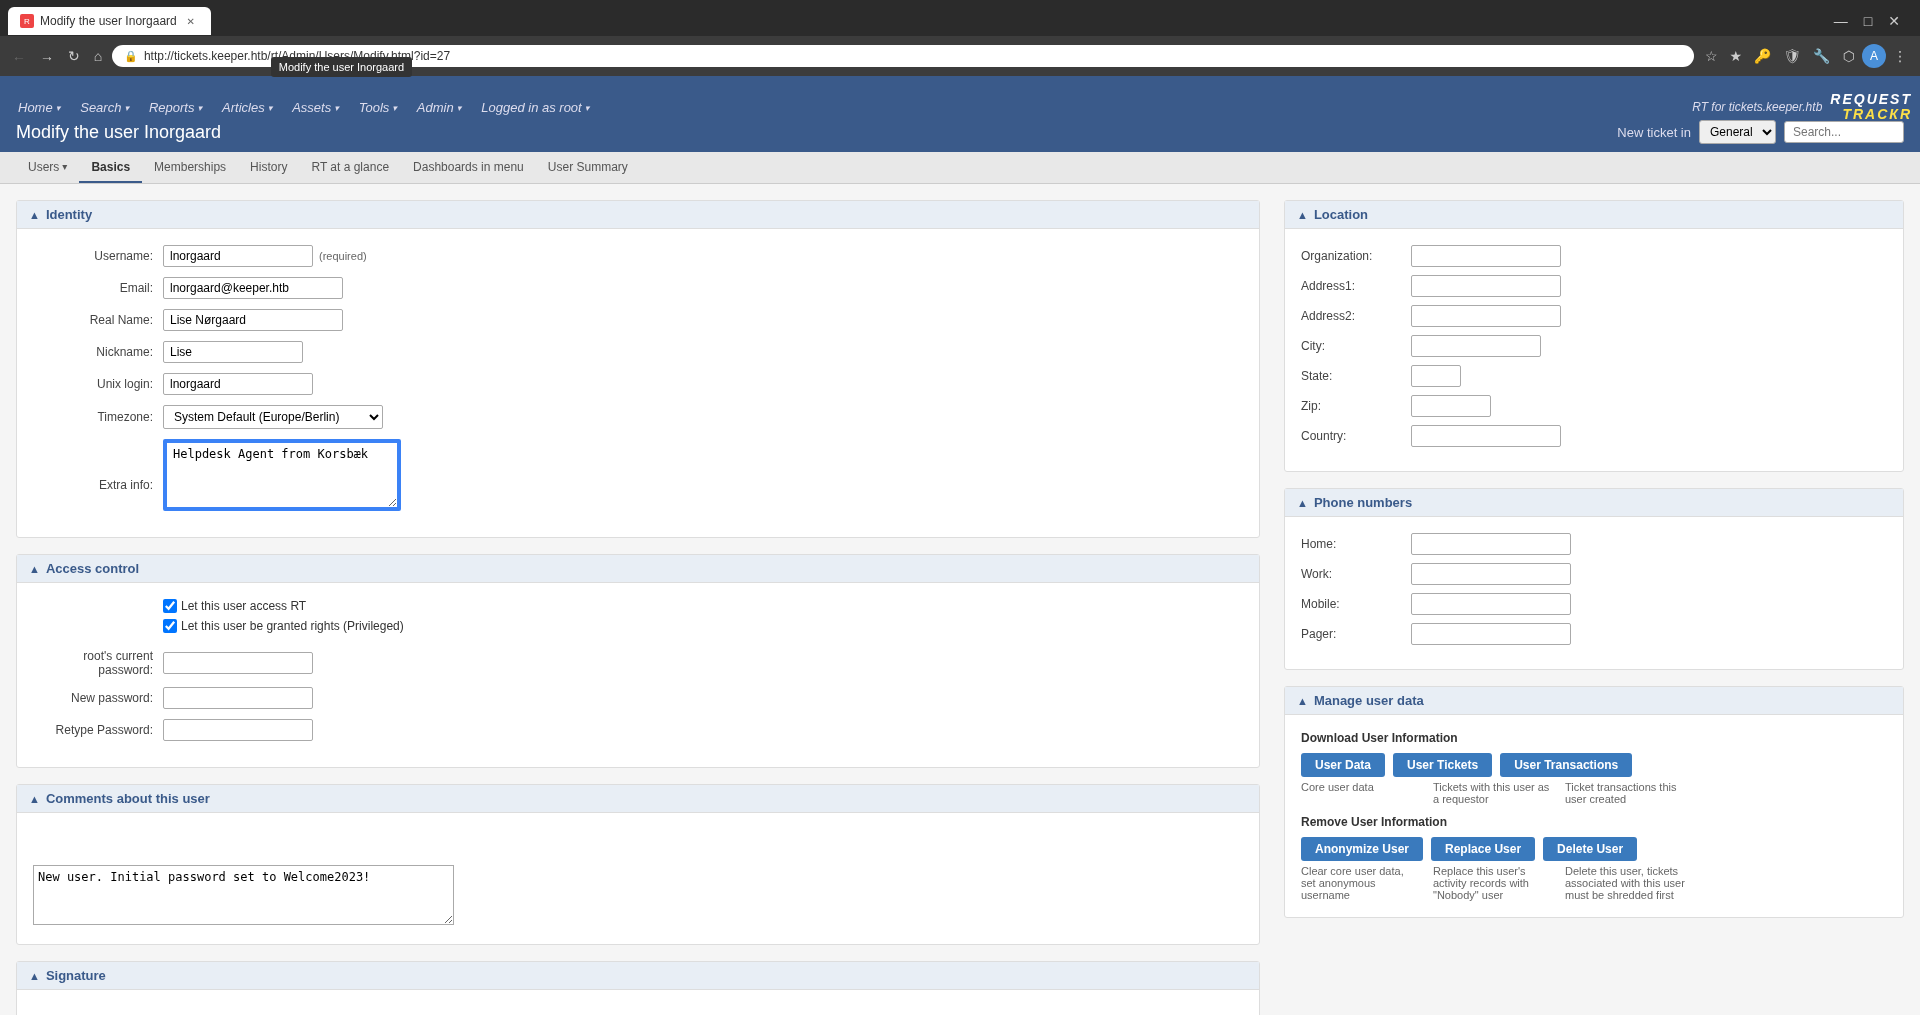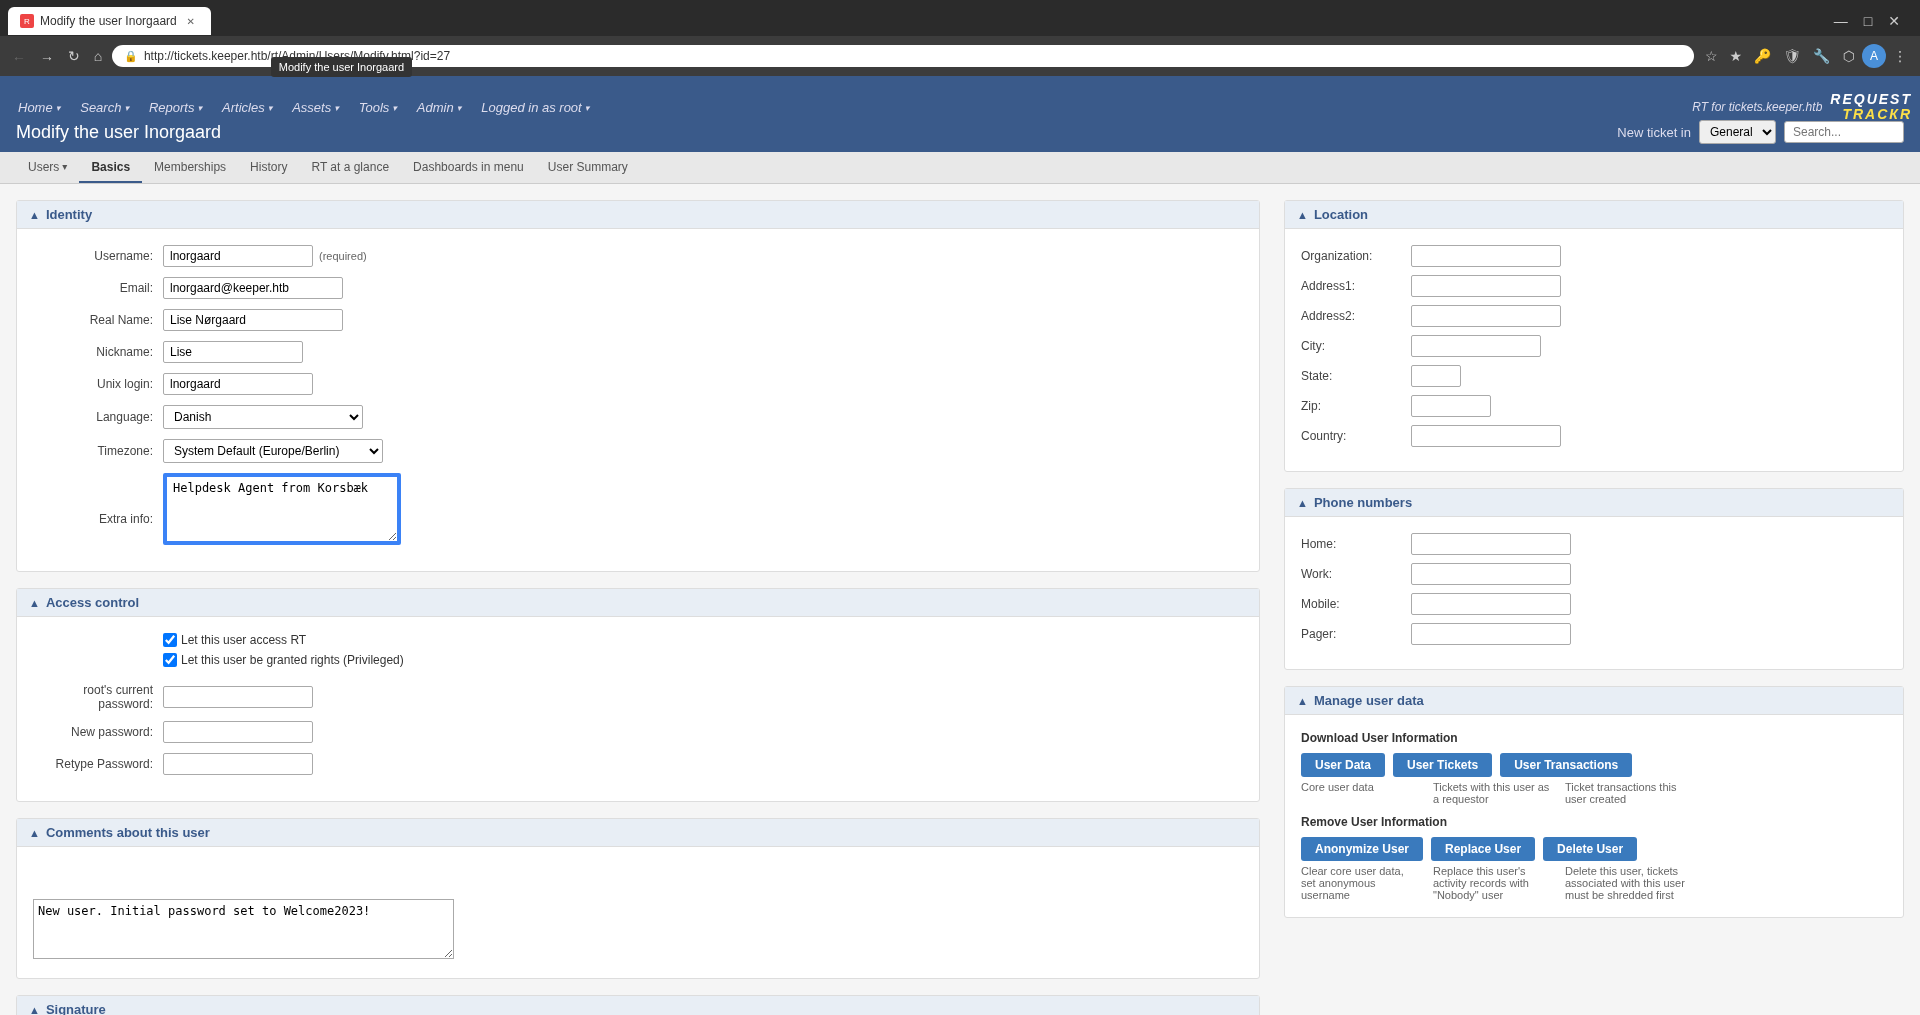--- a/index.html
+++ b/index.html
@@ -242,29 +242,20 @@
         </div>
         <div class="form-row">
           <label class="form-label">Nickname:</label>
           <input class="form-input w140" type="text" value="Lise" style="">
         </div>
         <div class="form-row">
           <label class="form-label">Unix login:</label>
           <input class="form-input w150" type="text" value="lnorgaard" style="">
         </div>
         <div class="form-row">
-          <label class="form-label">Language:</label>
-          <select class="form-select w200">
-            <option>Danish</option>
-            <option>English</option>
-            <option>German</option>
-            <option>French</option>
-          </select>
-        </div>
-        <div class="form-row">
           <label class="form-label">Timezone:</label>
           <select class="form-select w220">
             <option>System Default (Europe/Berlin)</option>
             <option>UTC</option>
             <option>America/New_York</option>
             <option>Europe/London</option>
           </select>
         </div>
         <div class="form-row" style="align-items:flex-start;">
           <label class="form-label" style="padding-top:3px;margin-top:36px;">Extra info:</label>

